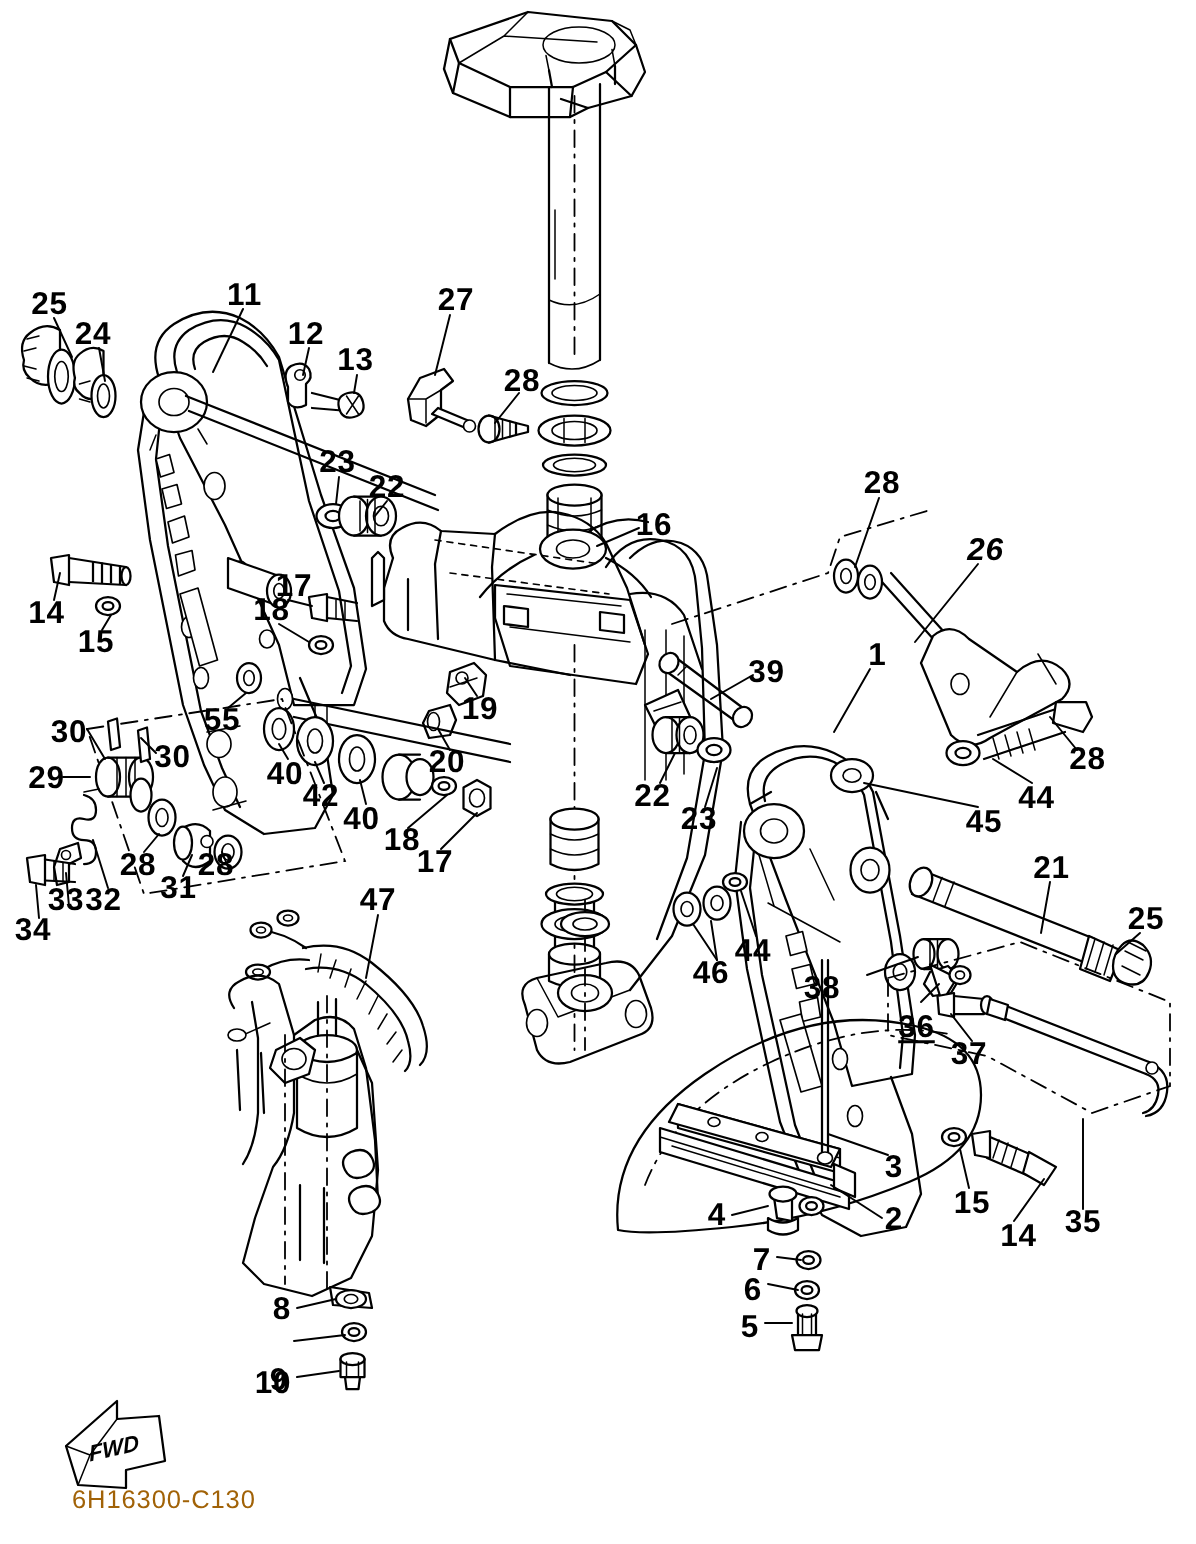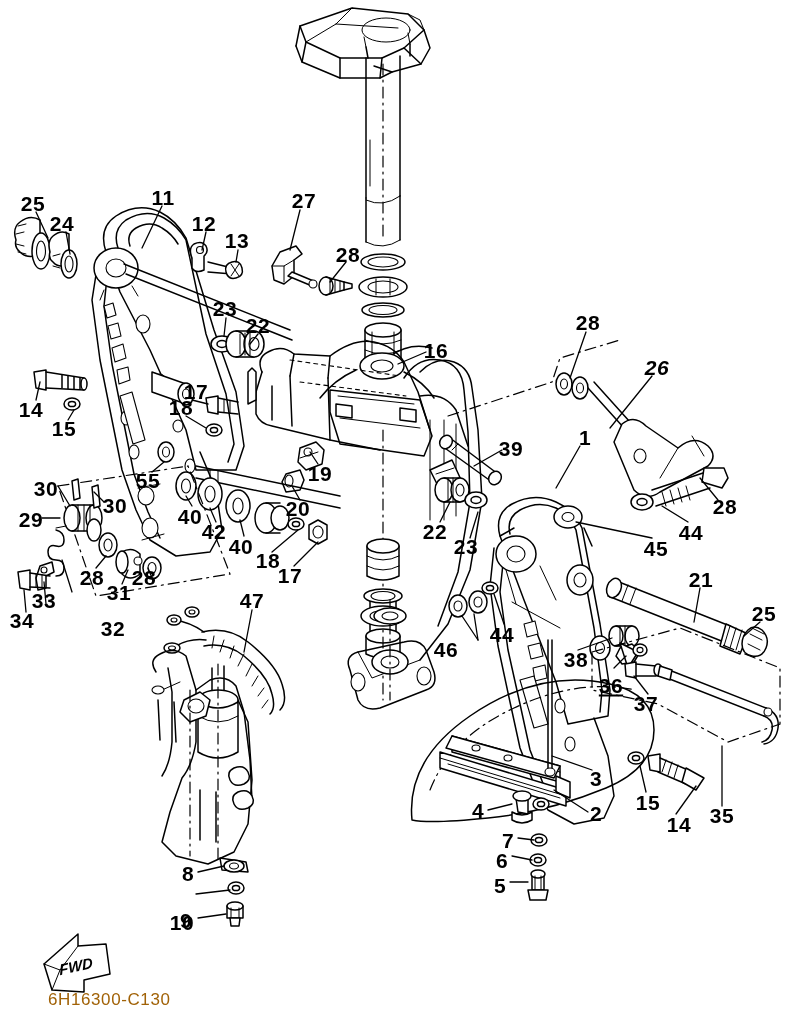--- a/index.html
+++ b/index.html
@@ -666,28 +666,28 @@
       <div class="callout" style="left: 435px; top: 531px;">22</div>
       <div class="callout" style="left: 466px; top: 546px;">23</div>
       <div class="callout" style="left: 656px; top: 548px;">45</div>
       <div class="callout" style="left: 298px; top: 508px;">20</div>
       <div class="callout" style="left: 320px; top: 473px;">19</div>
       <div class="callout" style="left: 92px; top: 577px;">28</div>
       <div class="callout" style="left: 119px; top: 592px;">31</div>
       <div class="callout" style="left: 144px; top: 577px;">28</div>
       <div class="callout" style="left: 268px; top: 560px;">18</div>
       <div class="callout" style="left: 290px; top: 575px;">17</div>
-      <div class="callout" style="left: 69px; top: 628px; margin-left: 44px;">32</div>
+      <div class="callout" style="left: 69px; top: 600px;">32</div>
       <div class="callout" style="left: 44px; top: 600px;">33</div>
       <div class="callout" style="left: 22px; top: 620px;">34</div>
       <div class="callout" style="left: 701px; top: 579px;">21</div>
       <div class="callout" style="left: 252px; top: 600px;">47</div>
-      <div class="callout" style="left: 576px; top: 659px;">38</div>
+      <div class="callout" style="left: 548px; top: 659px;">38</div>
       <div class="callout" style="left: 764px; top: 613px;">25</div>
-      <div class="callout" style="left: 446px; top: 649px;">46</div>
+      <div class="callout" style="left: 474px; top: 649px;">46</div>
       <div class="callout" style="left: 502px; top: 634px;">44</div>
       <div class="callout" style="left: 611px; top: 685px; text-decoration: underline;">36</div>
       <div class="callout" style="left: 646px; top: 703px;">37</div>
       <div class="callout" style="left: 596px; top: 778px;">3</div>
       <div class="callout" style="left: 596px; top: 813px;">2</div>
       <div class="callout" style="left: 648px; top: 802px;">15</div>
       <div class="callout" style="left: 679px; top: 824px;">14</div>
       <div class="callout" style="left: 722px; top: 815px;">35</div>
       <div class="callout" style="left: 478px; top: 810px;">4</div>
       <div class="callout" style="left: 508px; top: 840px;">7</div>

